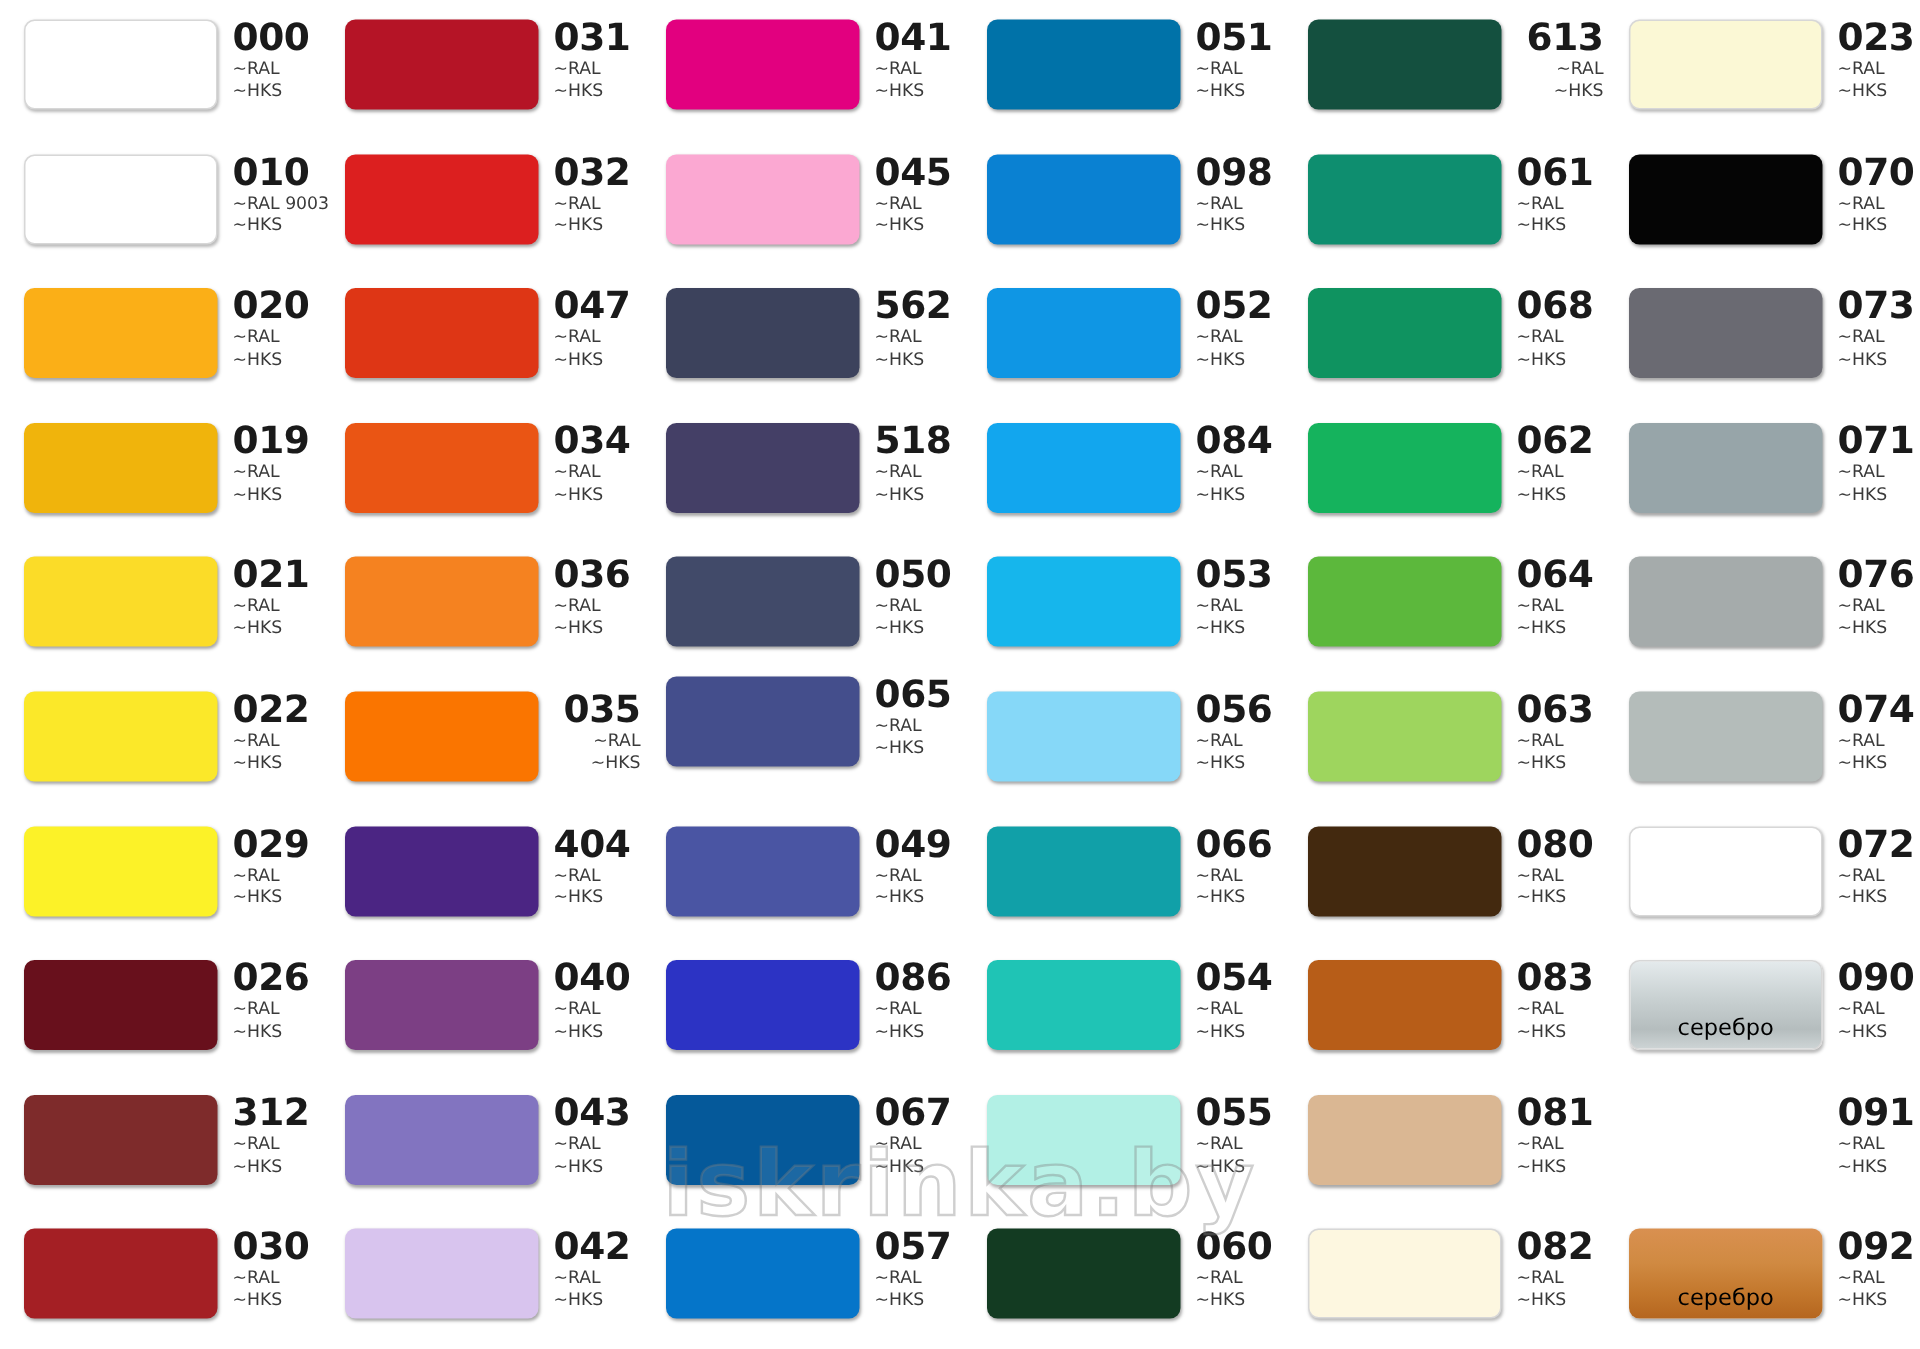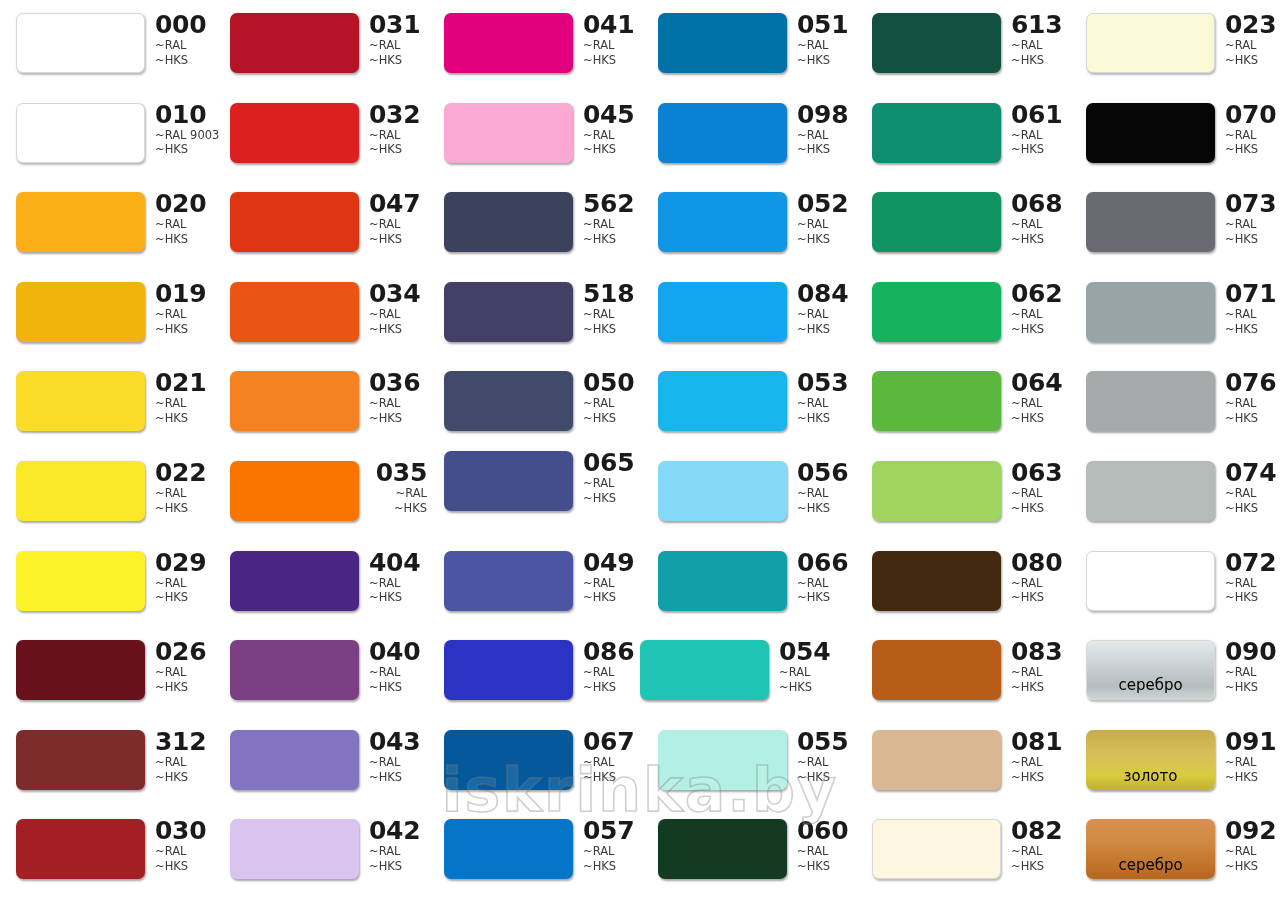--- a/index.html
+++ b/index.html
@@ -396,21 +396,21 @@
         </div>
       </div>
       <div class="cell" style="left: 642px; top: 537.6px;">
         <div class="swatch" title="066" style="background: rgb(17, 160, 168);"></div>
         <div class="info">
           <div class="code">066</div>
           <div class="ref">~RAL</div>
           <div class="ref">~HKS</div>
         </div>
       </div>
-      <div class="cell" style="left: 624px; top: 627.2px;">
+      <div class="cell" style="left: 642px; top: 627.2px;">
         <div class="swatch" title="054" style="background: rgb(31, 196, 181);"></div>
         <div class="info">
           <div class="code">054</div>
           <div class="ref">~RAL</div>
           <div class="ref">~HKS</div>
         </div>
       </div>
       <div class="cell" style="left: 642px; top: 716.8px;">
         <div class="swatch" title="055" style="background: rgb(178, 240, 229);"></div>
         <div class="info">
@@ -420,21 +420,21 @@
         </div>
       </div>
       <div class="cell" style="left: 642px; top: 806.4px;">
         <div class="swatch" title="060" style="background: rgb(19, 59, 34);"></div>
         <div class="info">
           <div class="code">060</div>
           <div class="ref">~RAL</div>
           <div class="ref">~HKS</div>
         </div>
       </div>
-      <div class="cell" style="left: 856px; top: 0px;">
+      <div class="cell" style="left: 856px; top: 0px; text-align: right;">
         <div class="swatch" title="613" style="background: rgb(20, 80, 63);"></div>
         <div class="info">
           <div class="code">613</div>
           <div class="ref">~RAL</div>
           <div class="ref">~HKS</div>
         </div>
       </div>
       <div class="cell" style="left: 856px; top: 89.6px;">
         <div class="swatch" title="061" style="background: rgb(14, 142, 111);"></div>
         <div class="info">
@@ -567,23 +567,20 @@
         <div class="swatch outlined" title="090" style="background: linear-gradient(rgb(228, 234, 236) 0%, rgb(201, 209, 210) 42%, rgb(181, 189, 190) 78%, rgb(205, 212, 213) 100%);">
           <span class="swatch-label">серебро</span>
         </div>
         <div class="info">
           <div class="code">090</div>
           <div class="ref">~RAL</div>
           <div class="ref">~HKS</div>
         </div>
       </div>
       <div class="cell" style="left: 1070px; top: 716.8px;">
-        <div class="swatch" title="091" style="background: linear-gradient(rgb(201, 171, 76) 0%, rgb(213, 192, 90) 40%, rgb(216, 204, 62) 76%, rgb(194, 174, 47) 100%);">
-          <span class="swatch-label">золото</span>
-        </div>
         <div class="info">
           <div class="code">091</div>
           <div class="ref">~RAL</div>
           <div class="ref">~HKS</div>
         </div>
       </div>
       <div class="cell" style="left: 1070px; top: 806.4px;">
         <div class="swatch" title="092" style="background: linear-gradient(rgb(217, 144, 80) 0%, rgb(208, 138, 66) 38%, rgb(194, 118, 43) 74%, rgb(181, 102, 31) 100%);">
           <span class="swatch-label">серебро</span>
         </div>

